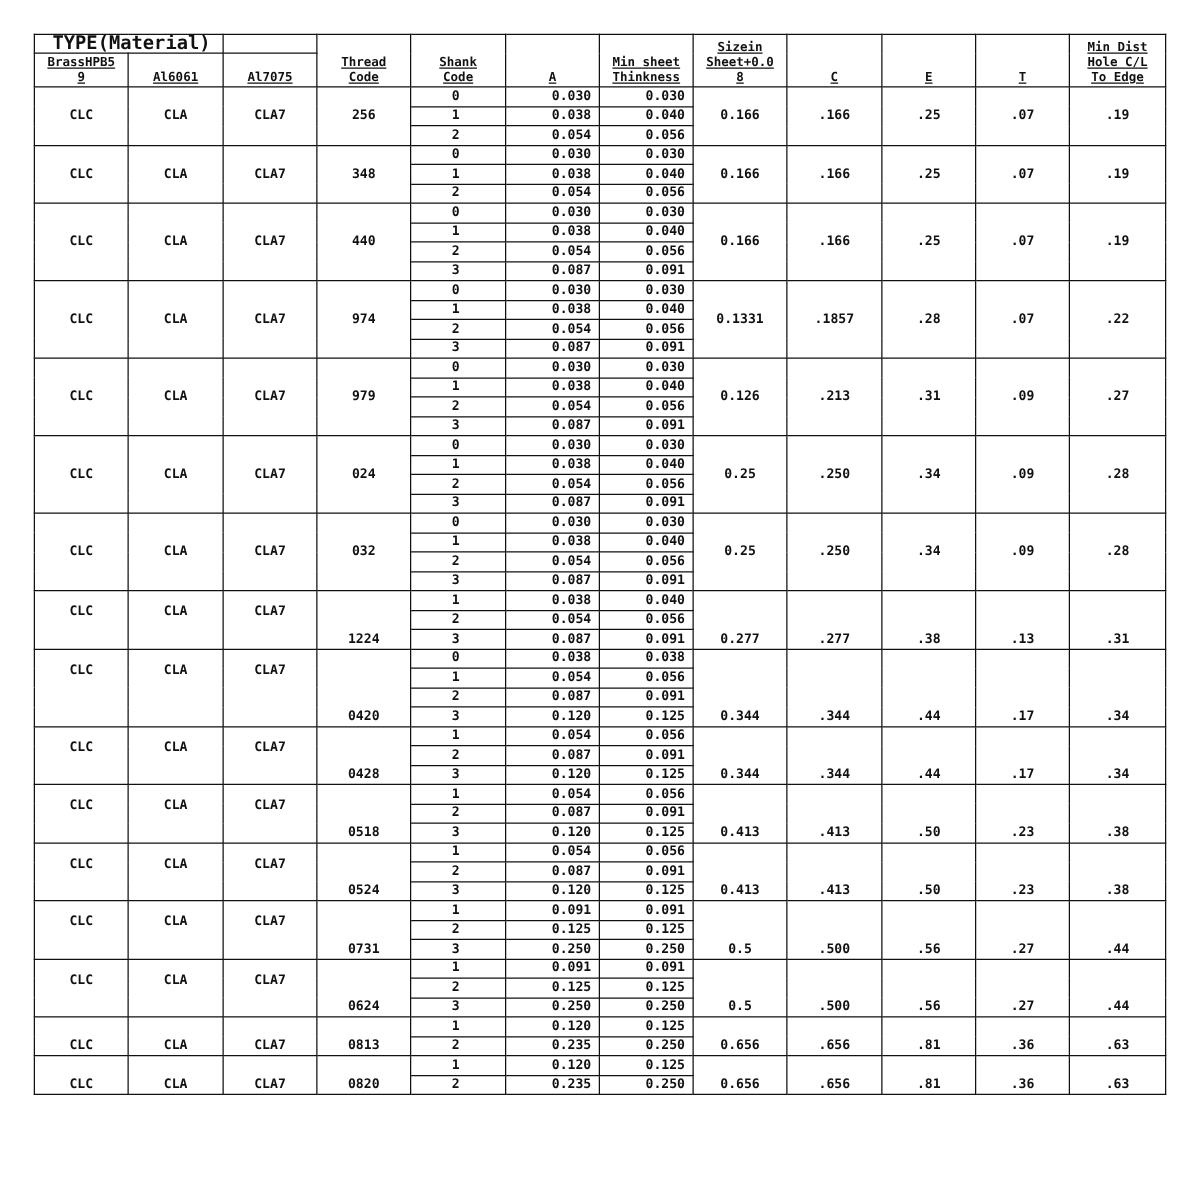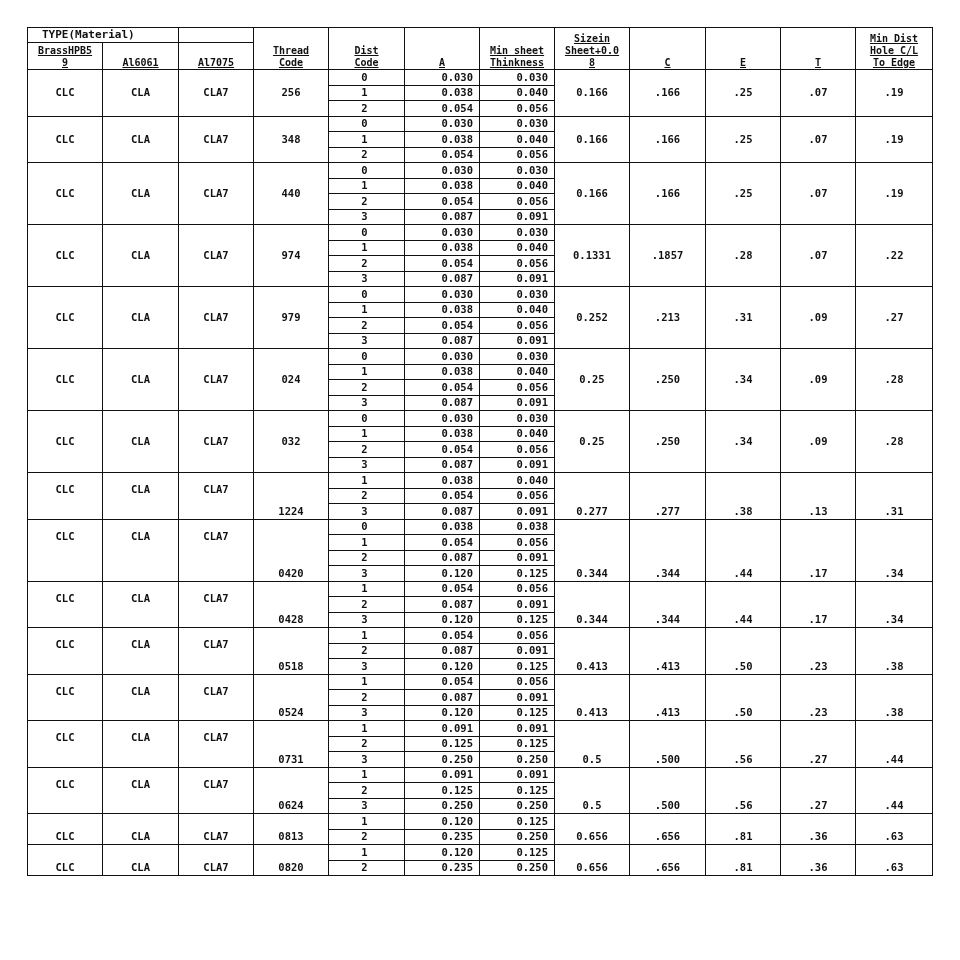--- a/index.html
+++ b/index.html
@@ -5,21 +5,21 @@
   html, body { margin:0; padding:0; background:#ffffff; }
   body { width:960px; height:960px; position:relative; overflow:hidden;
          font-family:"DejaVu Sans Mono","Liberation Mono",monospace; color:#111; }
   #sheet { position:absolute; left:27px; top:27px; width:905px; }
   table { border-collapse:collapse; table-layout:fixed; width:905px; }
   td { border:1.5px solid #111; padding:0 2px; font-size:10.5px; font-weight:bold;
        text-align:center; vertical-align:middle; line-height:13px; overflow:hidden; white-space:nowrap; }
   td.sub { height:14.5px; text-align:right; padding-right:6px; }
   td.shank { text-align:center; }
   td.hdr { vertical-align:bottom; line-height:12px; white-space:normal; font-size:10px;text-decoration:underline; }
-  td.type { text-align:left; padding-left:14px; vertical-align:top; height:14px; font-size:11px; }
+  td.type { text-align:left; padding-left:14px; vertical-align:top; height:14px; font-size:15px; }
   td.bottom { vertical-align:bottom; padding-bottom:1px; }
   col.c1{width:75px} col.c2{width:76px} col.c3{width:75px} col.c4{width:75px}
   col.c5{width:76px} col.c6{width:75px} col.c7{width:75px} col.c8{width:75px}
   col.c9{width:76px} col.c10{width:75px} col.c11{width:75px} col.c12{width:77px}
 </style>
 </head>
 <body>
 
 <div id="sheet">
   <table>
@@ -35,21 +35,21 @@
         <col class="c9">
         <col class="c10">
         <col class="c11">
         <col class="c12">
     </colgroup>
     <thead>
       <tr>
         <td colspan="2" class="type">TYPE(Material)</td>
         <td class="hdr" style="height:14px"></td>
         <td rowspan="2" class="hdr"><span>Thread</span><br><span>Code</span></td>
-        <td rowspan="2" class="hdr"><span>Dist</span><br><span>Code</span></td>
+        <td rowspan="2" class="hdr"><span>Shank</span><br><span>Code</span></td>
         <td rowspan="2" class="hdr">A</td>
         <td rowspan="2" class="hdr"><span>Min sheet</span><br><span>Thinkness</span></td>
         <td rowspan="2" class="hdr"><span>Sizein</span><br><span>Sheet+0.0</span><br><span>8</span></td>
         <td rowspan="2" class="hdr">C</td>
         <td rowspan="2" class="hdr">E</td>
         <td rowspan="2" class="hdr">T</td>
         <td rowspan="2" class="hdr"><span>Min Dist</span><br><span>Hole C/L</span><br><span>To Edge</span></td>
       </tr>
       <tr>
         <td class="hdr" style="height:26px"><span>BrassHPB5</span><br><span>9</span></td>
@@ -165,21 +165,21 @@
           <td class="sub">0.091</td>
         </tr>
         <tr>
           <td rowspan="4">CLC</td>
           <td rowspan="4">CLA</td>
           <td rowspan="4">CLA7</td>
           <td rowspan="4">979</td>
           <td class="sub shank">0</td>
           <td class="sub">0.030</td>
           <td class="sub">0.030</td>
-          <td rowspan="4">0.252</td>
+          <td rowspan="4">0.126</td>
           <td rowspan="4">.213</td>
           <td rowspan="4">.31</td>
           <td rowspan="4">.09</td>
           <td rowspan="4">.27</td>
         </tr>
         <tr>
           <td class="sub shank">1</td>
           <td class="sub">0.038</td>
           <td class="sub">0.040</td>
         </tr>

